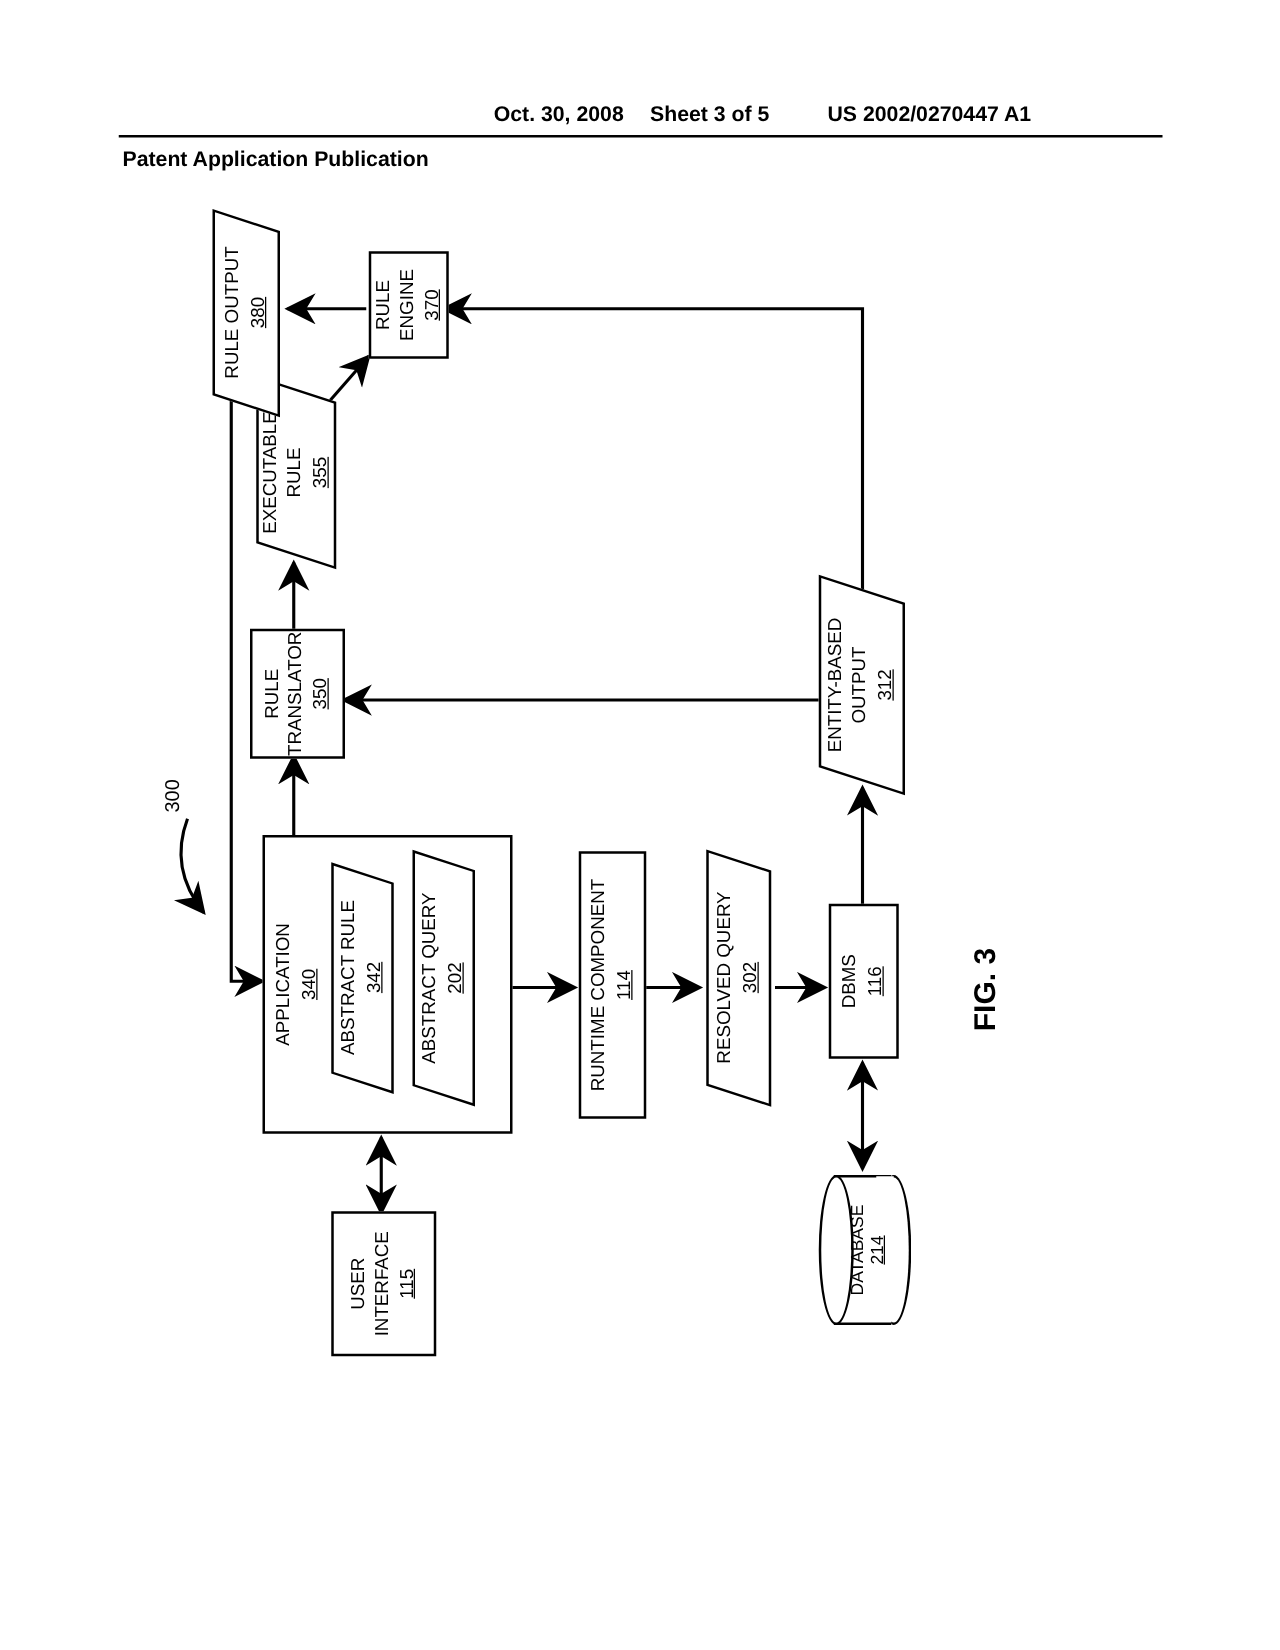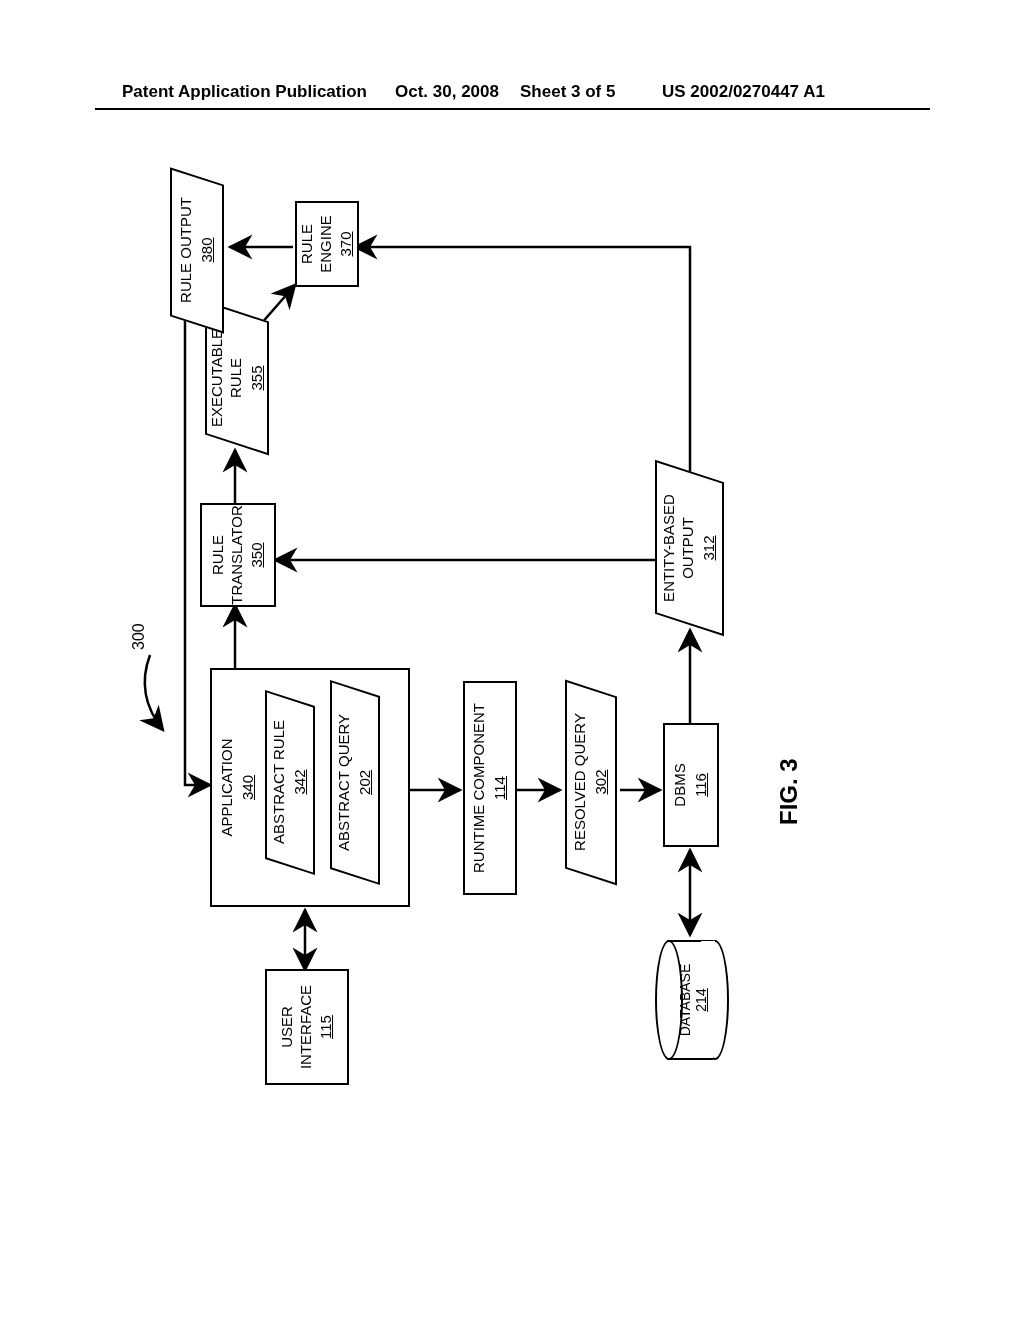--- a/index.html
+++ b/index.html
@@ -12,21 +12,21 @@
     position: relative;
   }
   .header {
     position: absolute;
     top: 82px;
     left: 0;
     width: 1024px;
     font-weight: bold;
     font-size: 17px;
   }
-  .header-left { position: absolute; left: 122px; }
+  .header-left { position: absolute; left: 98px; margin-top: 36px; }
   .header-mid  { position: absolute; left: 395px; }
   .header-sheet{ position: absolute; left: 520px; }
   .header-right{ position: absolute; left: 662px; }
   .hr {
     position: absolute;
     top: 108px;
     left: 95px;
     width: 835px;
     height: 2px;
     background: #000;

